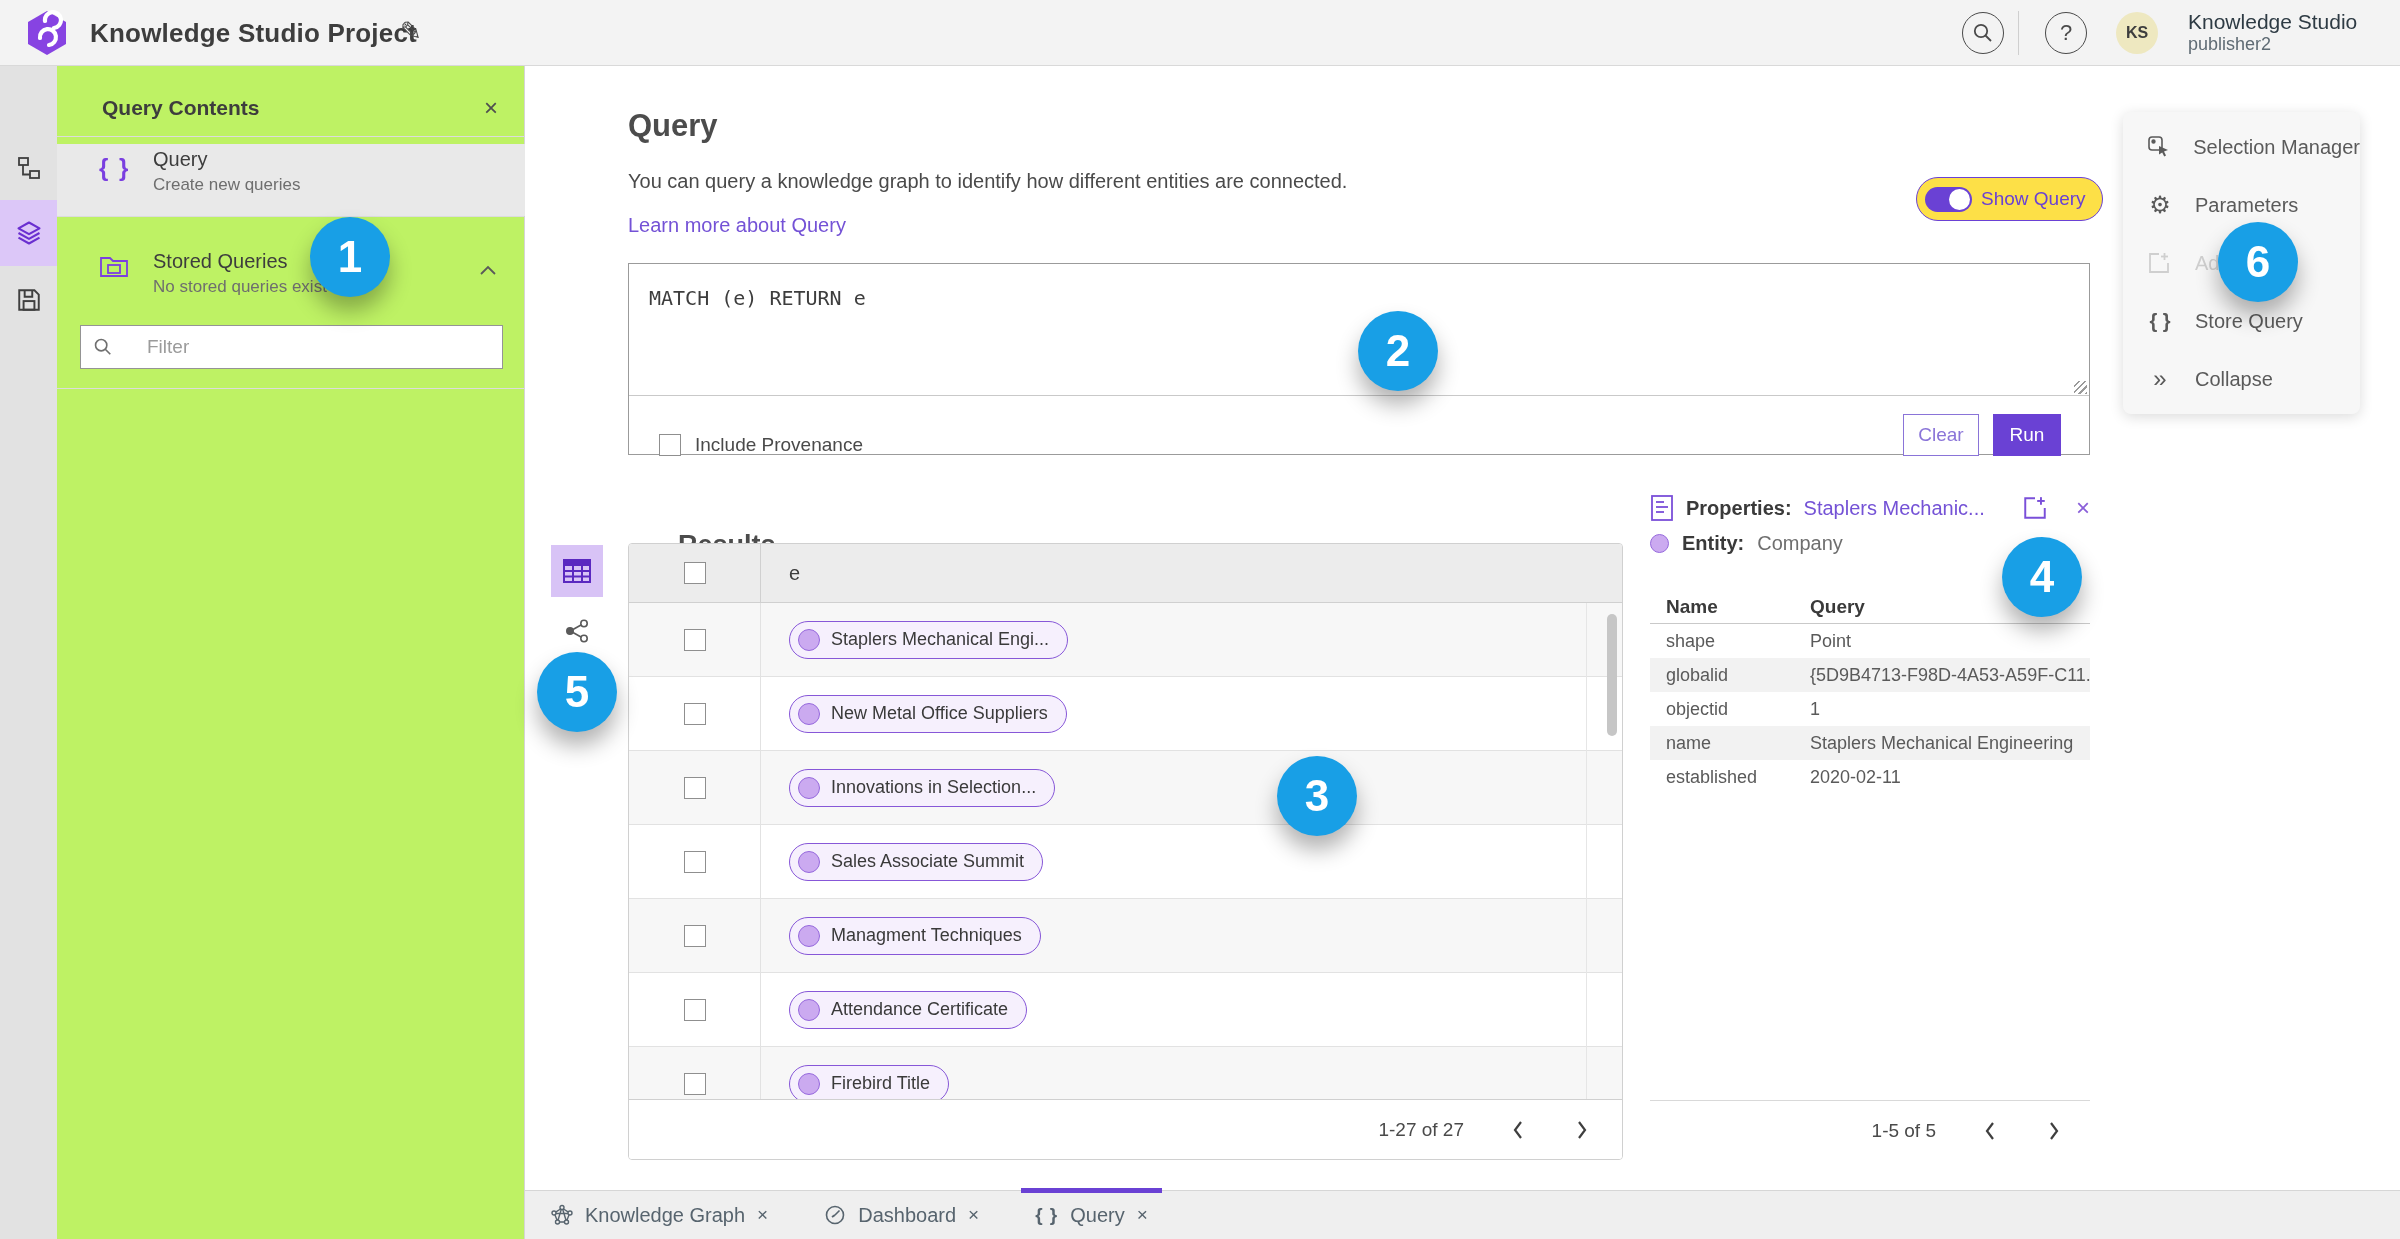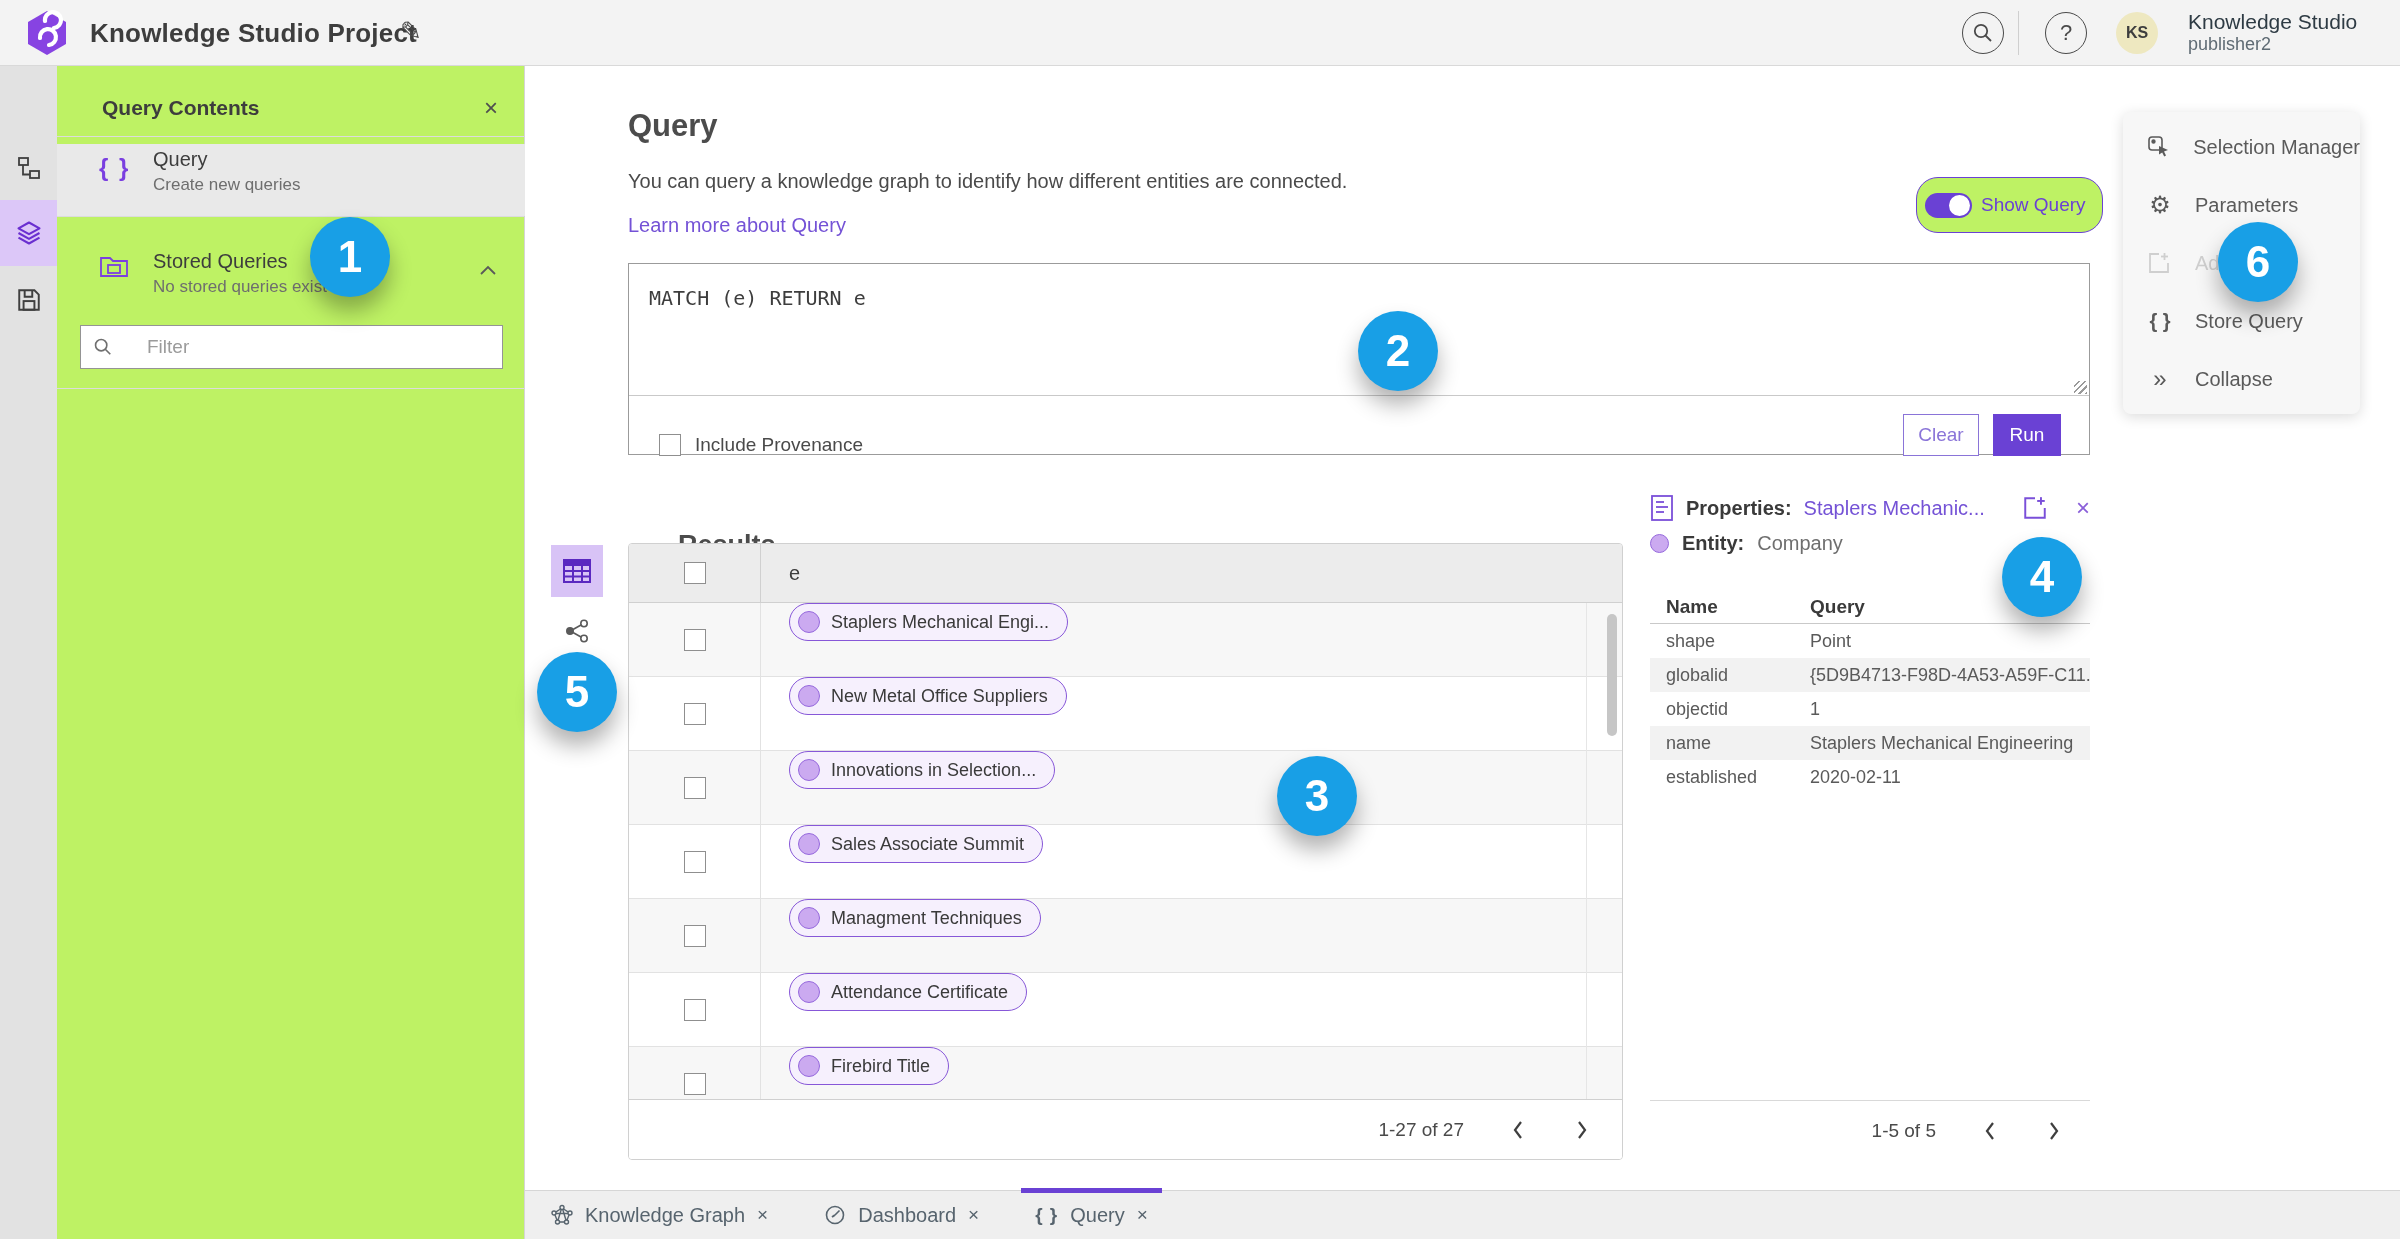--- a/index.html
+++ b/index.html
@@ -42,22 +42,22 @@
   .filter-box { position:absolute; left:23px; top:259px; width:423px; height:44px; background:#fff;
                 border:1px solid #949494; display:flex; align-items:center; padding:0 12px; gap:10px; }
   .filter-box input { border:none; outline:none; font-size:19px; color:#3d3d3d; width:100%;
                       font-family:Liberation Sans, sans-serif; background:transparent;margin-left:24px; }
   .filter-box input::placeholder { color:#9b9b9b; }
 
   
   .q-heading { position:absolute; left:628px; top:108px; font-size:31px; font-weight:bold; color:#4c4c4c; }
   .q-desc { position:absolute; left:628px; top:170px; font-size:20px; color:#4a4a4a; }
   .q-link { position:absolute; left:628px; top:214px; font-size:20px; color:#7452d6; cursor:pointer; }
-  .show-query { position:absolute; left:1916px; top:177px; height:56px; border:1.5px solid #6a41d4; border-radius:22px;
-                display:flex; align-items:center; gap:9px; padding:0 16px 0 8px; cursor:pointer; background:#bef264; }
+  .show-query { position:absolute; left:1916px; top:177px; height:44px; border:1.5px solid #6a41d4; border-radius:22px;
+                display:flex; align-items:center; gap:9px; padding:0 16px 0 8px; cursor:pointer; background:#fde047; }
   .sq-toggle { width:47px; height:25px; background:#6a41d4; border-radius:13px; position:relative; }
   .sq-knob { position:absolute; right:2px; top:2px; width:21px; height:21px; background:#fff; border-radius:50%; }
   .show-query span.lbl { font-size:19px; color:#6a41d4; }
 
   .q-box { position:absolute; left:628px; top:263px; width:1462px; height:192px; border:1px solid #9b9b9b; background:#fff; }
   .q-editor { position:absolute; left:0; top:0; width:100%; height:131px; border:none; outline:none; resize:none;
               font-family:"DejaVu Sans Mono",monospace; font-size:20px; color:#3d3d3d; padding:22px 20px; background:transparent; }
   .q-grip { position:absolute; right:2px; top:117px; width:13px; height:13px;
             background:repeating-linear-gradient(135deg, transparent 0 3px, #9a9a9a 3px 4.5px); }
   .q-box .inner-div { position:absolute; left:0; top:131px; width:100%; height:1px; background:#c9c9c9; }
@@ -77,21 +77,21 @@
   .view-graph { position:absolute; left:558px; top:612px; width:38px; height:38px; display:flex; align-items:center; justify-content:center; cursor:pointer; }
 
   .r-card { position:absolute; left:628px; top:543px; width:995px; height:617px;
             border:1px solid #d0d0d0; border-radius:4px; background:#fff; overflow:hidden; }
   .r-head { position:absolute; left:0; top:0; width:100%; height:59px; background:#ececec; border-bottom:1px solid #d0d0d0;
             display:flex; align-items:center; }
   .col-check { width:132px; height:100%; display:flex; align-items:center; justify-content:center;
                border-right:1px solid #d0d0d0; flex:none; }
   .col-e { flex:1; padding-left:28px; font-size:20px; color:#3d3d3d; }
   .r-rows { position:absolute; left:0; top:59px; width:100%; height:498px; overflow:hidden; }
-  .r-row { display:flex; height:74px; border-bottom:1px solid #e2e2e2; background:#fff; }
+  .r-row { display:flex; align-items:center; height:74px; border-bottom:1px solid #e2e2e2; background:#fff; }
   .r-row.alt { background:#f7f7f7; }
   .pill { display:inline-flex; align-items:center; gap:11px; height:38px; border:1.5px solid #8757d8;
           border-radius:19px; background:#f6f0fd; padding:0 18px 0 8px; margin-left:28px; cursor:pointer; }
   .pill .dot { width:22px; height:22px; border-radius:50%; background:#cbaaf0; border:1.5px solid #9669dd; flex:none; }
   .pill .ptxt { font-size:18px; color:#3a3a3a; white-space:nowrap; }
   .r-scroll { position:absolute; right:4px; top:62px; width:12px; height:492px; }
   .r-scroll .thumb { position:absolute; left:1px; top:8px; width:10px; height:122px; background:#c6c6c6; border-radius:5px; }
   .r-colline { position:absolute; left:957px; top:59px; width:1px; height:498px; background:#e6e6e6; }
   .r-foot { position:absolute; left:0; bottom:0; width:100%; height:60px; border-top:1px solid #d0d0d0; background:#fff;
             display:flex; align-items:center; justify-content:flex-end; gap:44px; padding-right:30px; }

